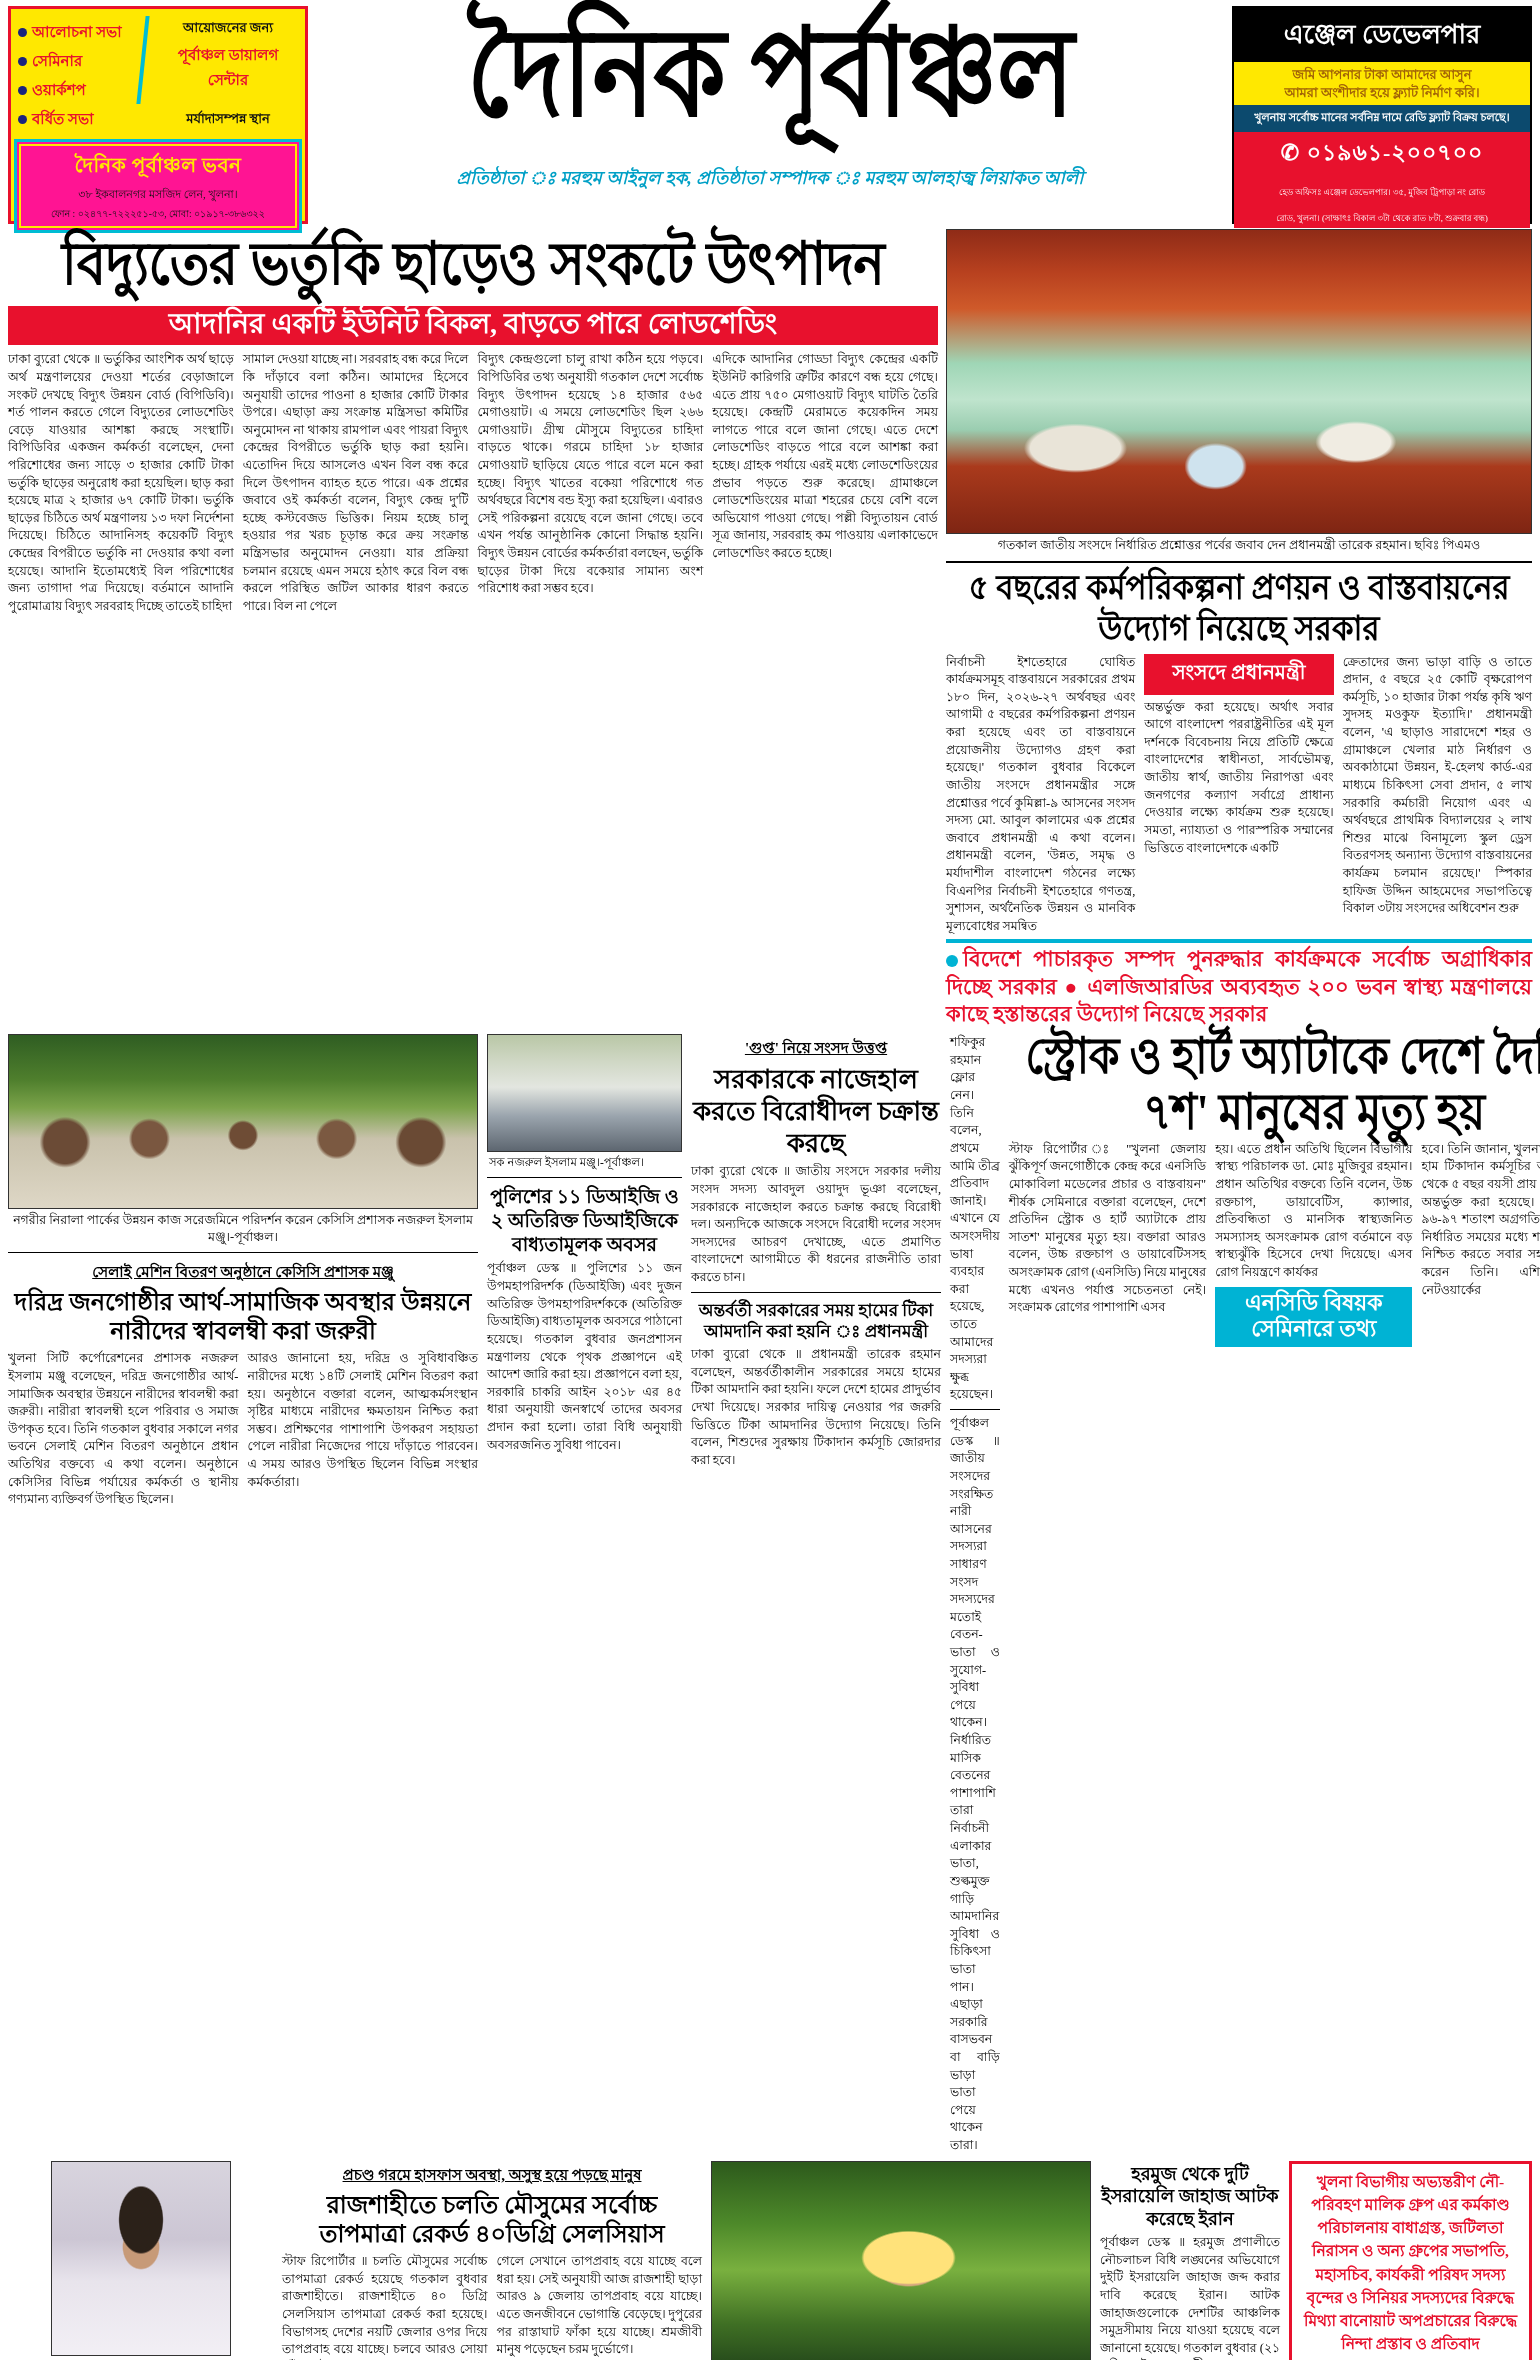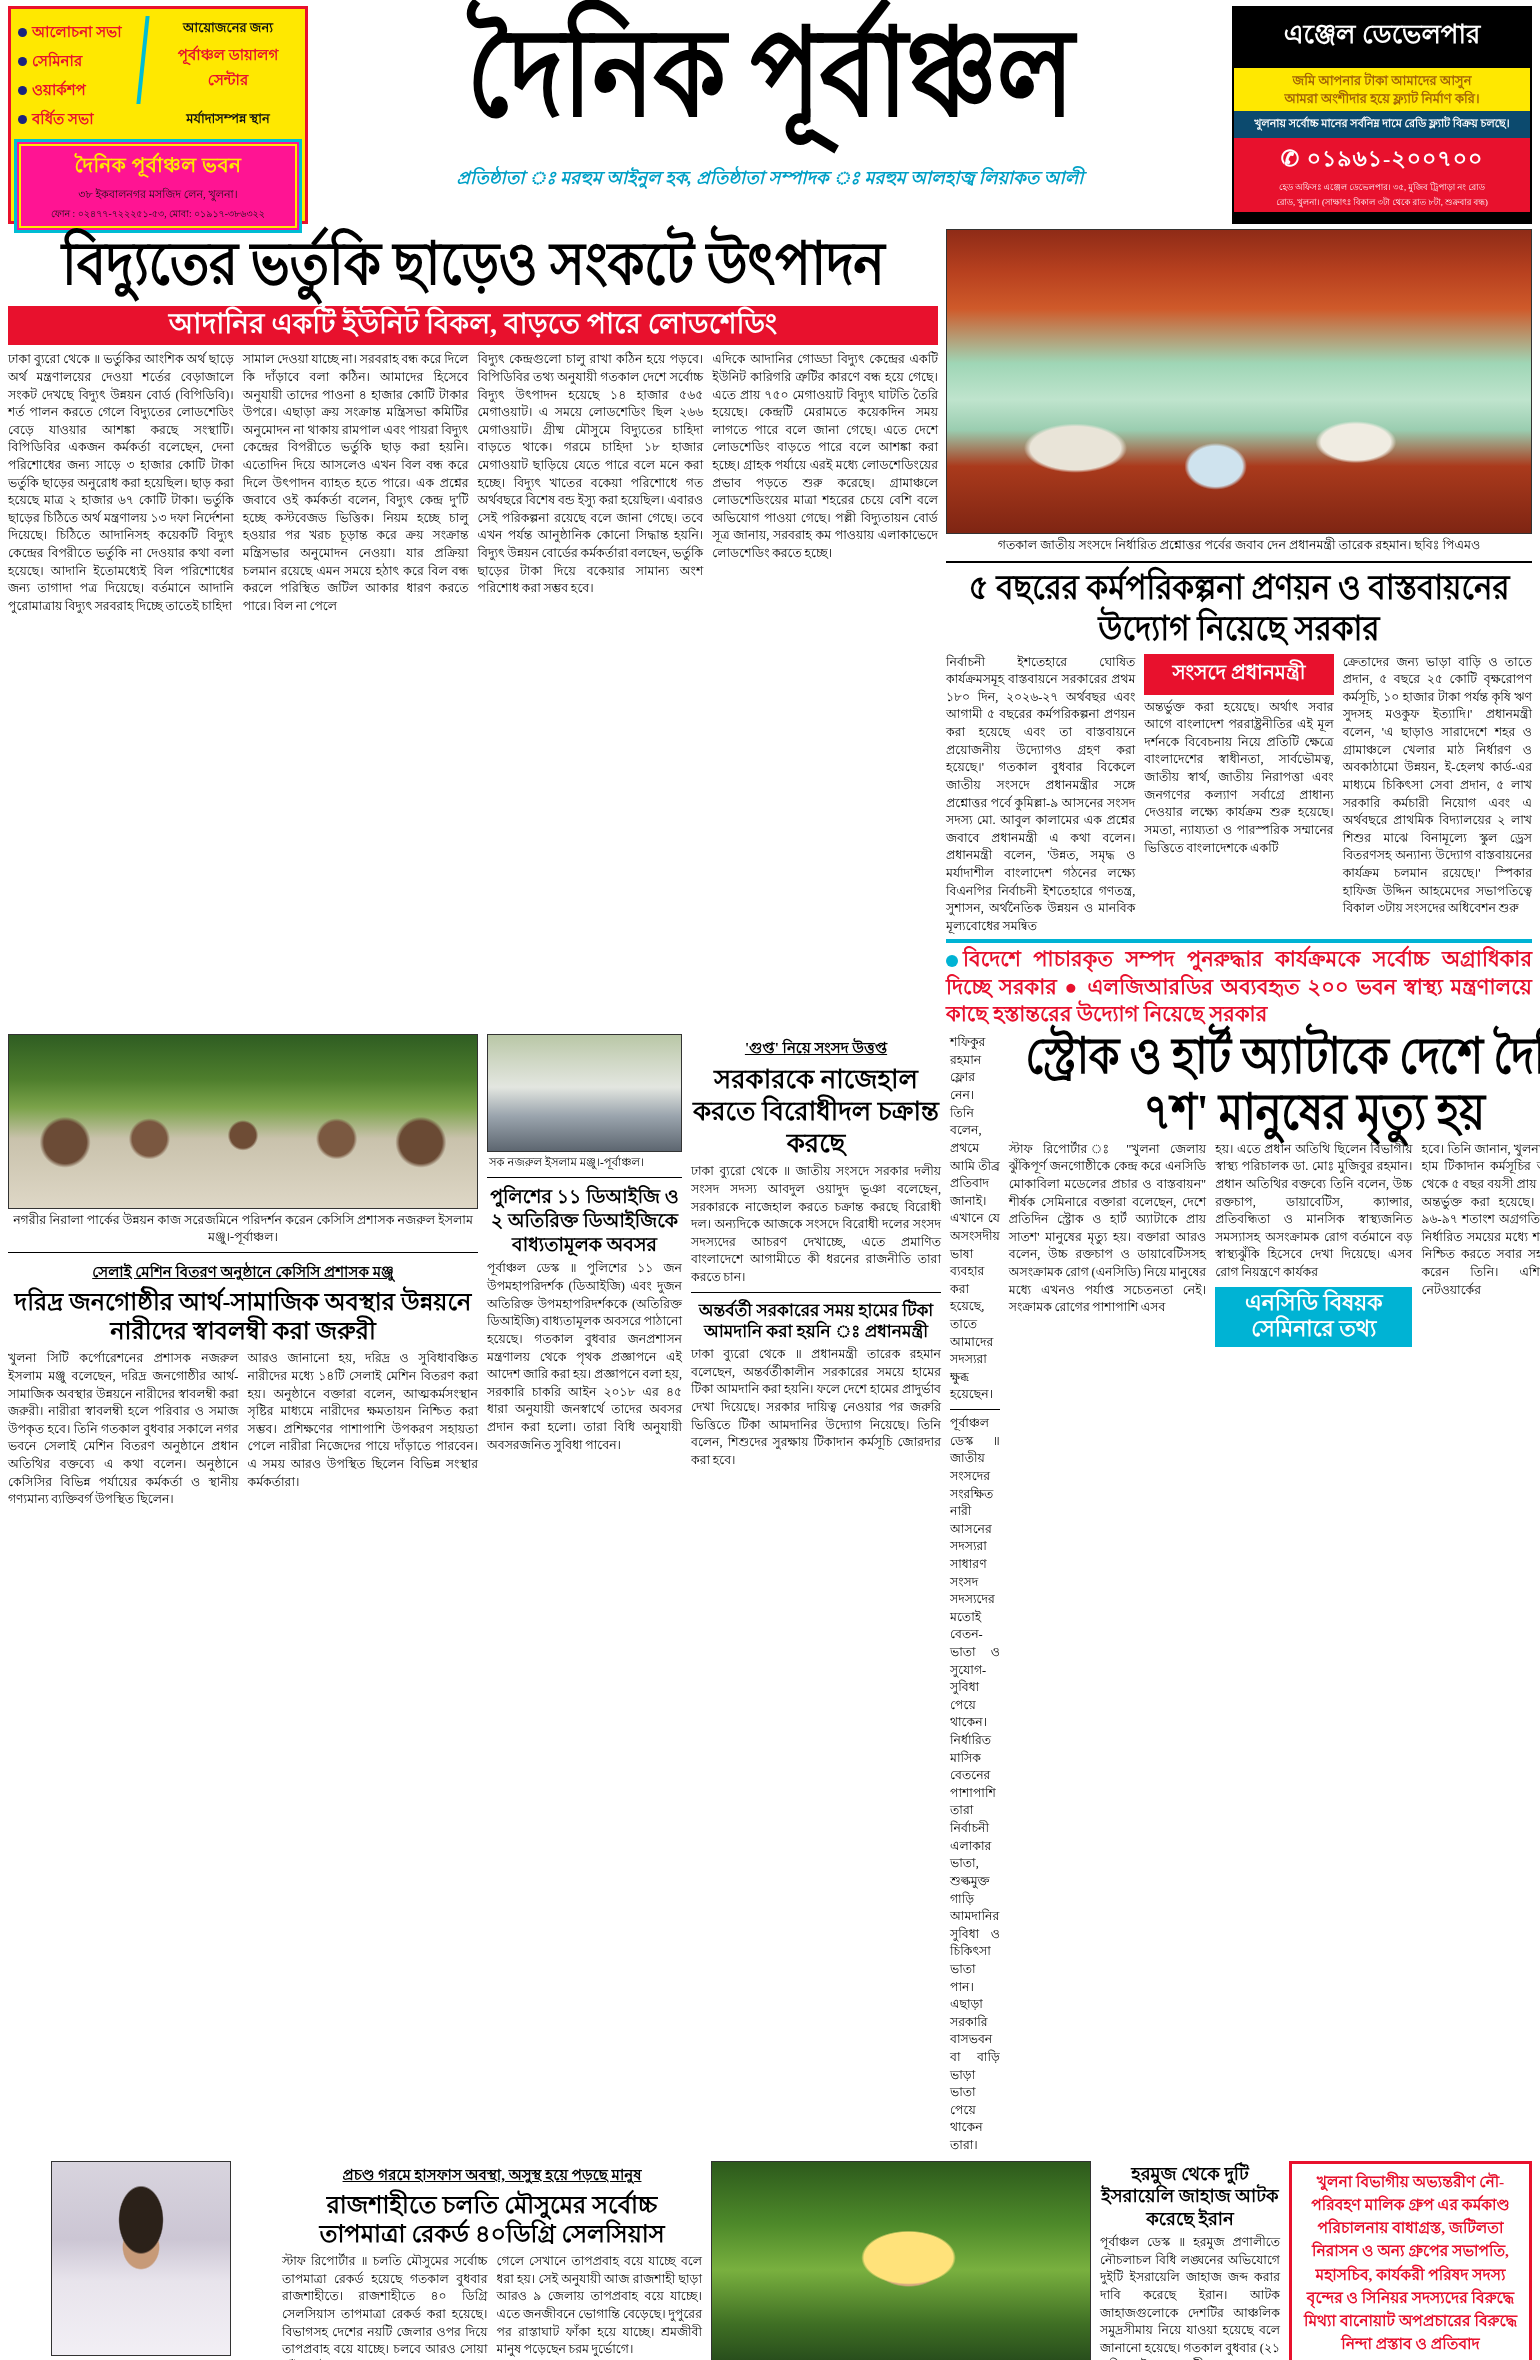--- a/index.html
+++ b/index.html
@@ -43,26 +43,26 @@
     font-size:104px; line-height:1.0; font-weight:bold; color:#000;
     font-family:"Liberation Serif", serif; letter-spacing:-1px;
     transform:scaleY(1.18); margin-top:16px; white-space:nowrap;
   }
   .mast-sub {
     margin-top:38px; color:#00a0c6; font-size:18px; font-weight:bold; font-style:italic;
     white-space:nowrap;
   }
 
   .ad-right { width:300px; border:2px solid #000; background:#000; display:flex; flex-direction:column;}
-  .ar-1 { background:#000; color:#fff; font-size:26px; font-weight:bold; text-align:center; padding:6px 0 10px;}
+  .ar-1 { background:#000; color:#fff; font-size:26px; font-weight:bold; text-align:center; padding:6px 0 4px;}
   .ar-2 { background:#ffe800; color:#a16207; font-size:13px; font-weight:bold; text-align:center; padding:4px 3px; line-height:1.35;}
   .ar-3 { background:#0c4a6e; color:#fff; font-size:11px; font-weight:bold; text-align:center; padding:4px 3px;}
   .ar-4 { background:#e8112d; color:#fff; text-align:center; padding:3px 2px 4px;}
   .ar-4 .num { font-size:22px; font-weight:bold; letter-spacing:1px;}
-  .ar-4 .fine { font-size:8.5px; line-height:1.3; margin-top:4px;}
+  .ar-4 .fine { font-size:8.5px; line-height:1.3; margin-top:15px;}
 
   
   .regi-bar {
     margin-top:5px; background:#ffe800; border-top:3px solid #e8112d; border-bottom:3px solid #e8112d;
     text-align:center; font-size:16.5px; font-weight:bold; padding:5px 0 6px; color:#111;
   }
 
   
   .lead-row { display:flex; gap:8px; margin-top:5px; }
   .lead-left { width:930px; }

